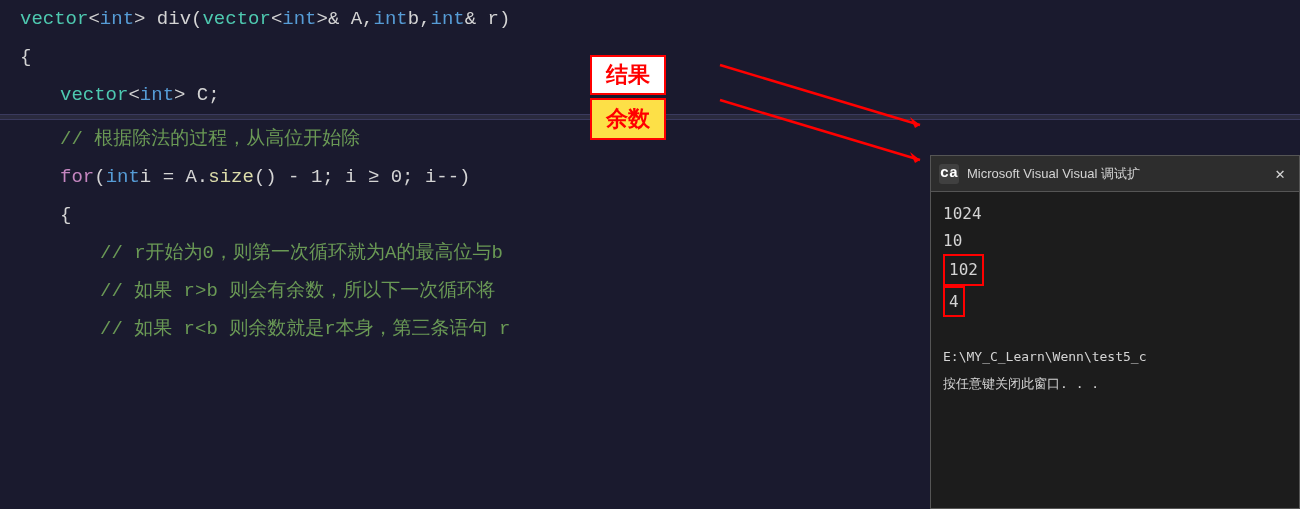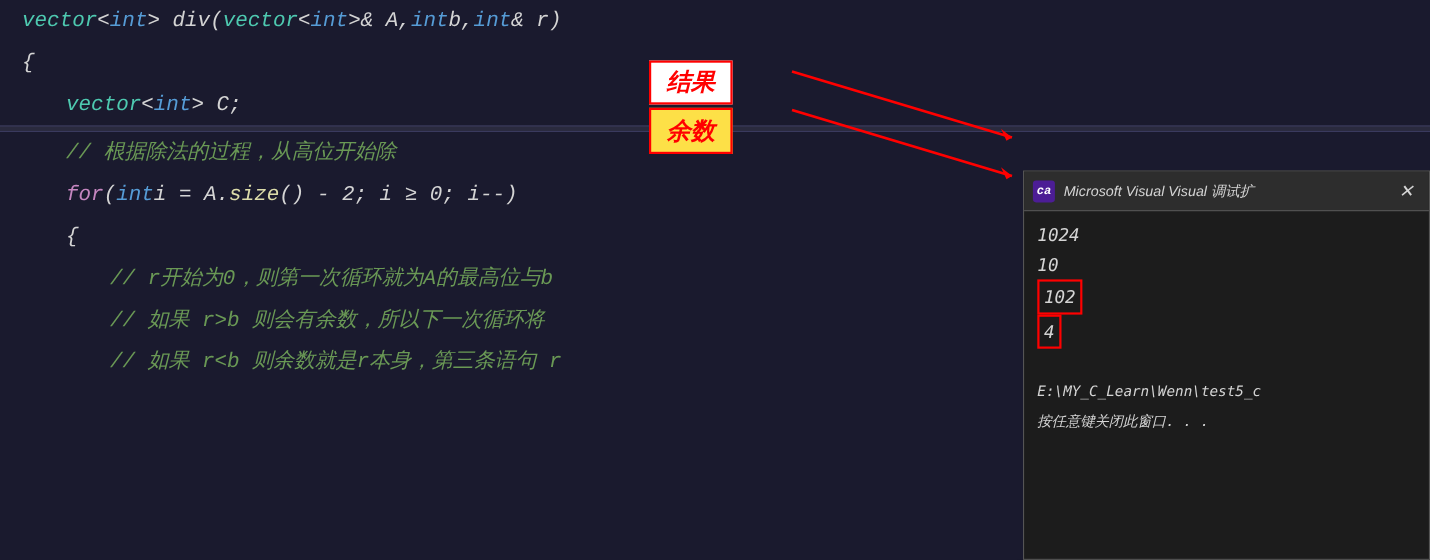--- a/index.html
+++ b/index.html
@@ -11,21 +11,20 @@
       font-family: 'Consolas', 'Courier New', monospace;
       background: #1e1e2e;
     }
 
     .code-editor {
       position: relative;
       width: 1300px;
       height: 509px;
       background: #1a1a2e;
       overflow: hidden;
-      font-style: italic;
     }
 
     .code-area {
       position: absolute;
       top: 0;
       left: 0;
       width: 100%;
       height: 100%;
       padding: 0;
     }
@@ -70,27 +69,27 @@
       align-items: center;
       background: #2d2d2d;
       padding: 6px 8px;
       border-bottom: 1px solid #555;
       height: 36px;
     }
 
     .vs-icon {
       width: 20px;
       height: 20px;
-      background: #4c1d95;
+      background: #404040;
       border-radius: 3px;
       margin-right: 8px;
       display: flex;
       align-items: center;
       justify-content: center;
-      font-size: 11px;
+      font-size: 15px;
       color: white;
       font-weight: bold;
       flex-shrink: 0;
     }
 
     .vs-title {
       color: #d4d4d4;
       font-size: 13px;
       font-family: 'Microsoft YaHei', 'Segoe UI', sans-serif;
       flex: 1;
@@ -176,21 +175,21 @@
     <div class="code-line indent1">
       <span class="kw-green">//  根据除法的过程，从高位开始除</span>
     </div>
 
     <div class="code-line indent1">
       <span class="kw-purple">for</span>
       <span class="kw-white"> (</span>
       <span class="kw-blue">int</span>
       <span class="kw-white"> i = A.</span>
       <span class="kw-yellow">size</span>
-      <span class="kw-white">() - 2; i ≥ 0; i--)</span>
+      <span class="kw-white">() - 1; i ≥ 0; i--)</span>
     </div>
 
     <div class="code-line indent1">
       <span class="kw-white">{</span>
     </div>
 
     <div class="code-line indent2">
       <span class="kw-green">//  r开始为0，则第一次循环就为A的最高位与b</span>
     </div>
 

